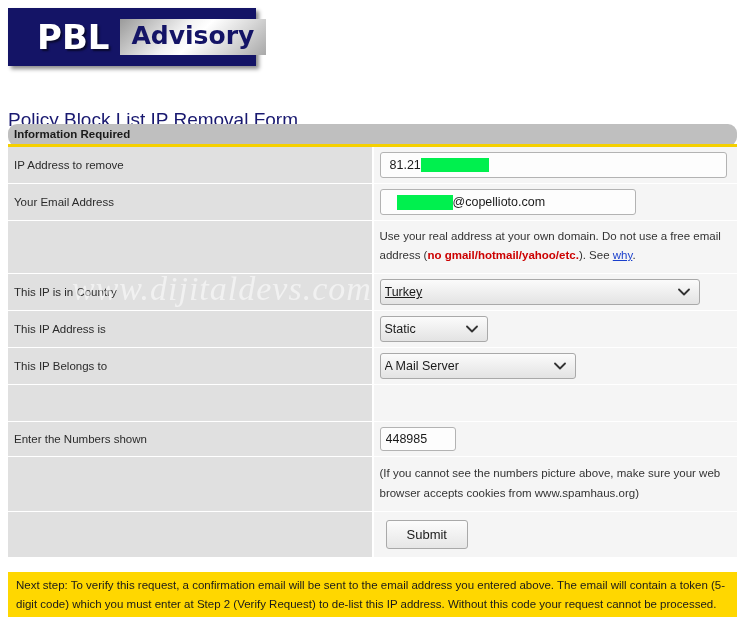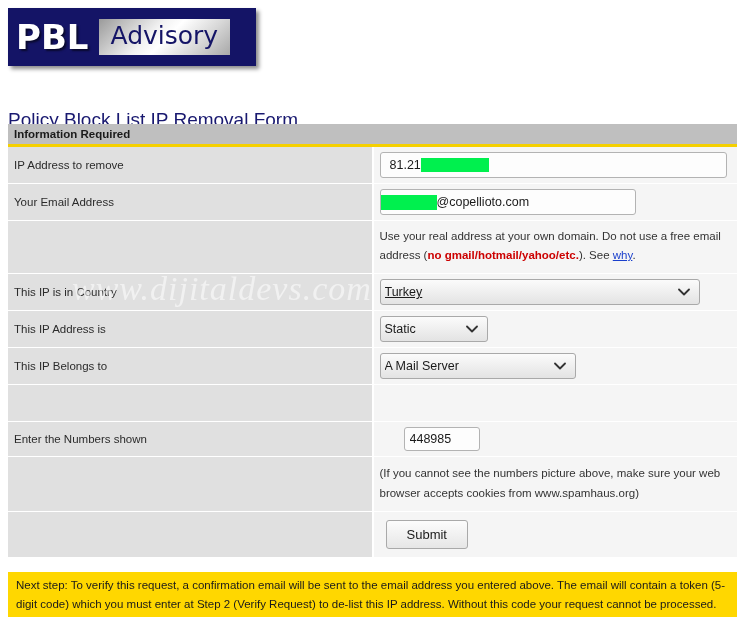--- a/index.html
+++ b/index.html
@@ -26,38 +26,38 @@
     width: 248px;
     height: 60px;
   }
   .logo-box {
     width: 248px;
     height: 58px;
     background: #141466;
     box-sizing: border-box;
     display: flex;
     align-items: center;
-    padding-left: 8px;
+    padding-left: 29px;
     box-shadow: 3px 3px 4px rgba(0,0,0,0.45);
   }
   .logo-pbl {
     color: #ffffff;
     font-size: 34px;
     font-weight: bold;
     letter-spacing: 0px;
     line-height: 1;
     text-shadow: 2px 2px 2px rgba(0,0,0,0.55);
     font-family: "DejaVu Sans", sans-serif;
   }
   .logo-adv {
     margin-left: 10px;
     background: linear-gradient(135deg, #9a9a9a 0%, #f2f2f2 40%, #ffffff 52%, #d8d8d8 75%, #a8a8a8 100%);
     color: #141466;
     font-size: 25px;
-    font-weight: normal;
+    font-weight: bold;
     padding: 4px 12px 5px 12px;
     line-height: 1.05;
     font-family: "DejaVu Sans", sans-serif;
   }
 
   
   .page-title {
     position: absolute;
     left: 8px;
     top: 96px;
@@ -84,20 +84,21 @@
 
   .section-head {
     background: #bfbfbf;
     height: 20px;
     font-weight: bold;
     font-size: 11.5px;
     color: #1a1a1a;
     padding-left: 6px !important;
     border-bottom: 3px solid #f5d000;
     font-family: "Liberation Sans", sans-serif;
+    border-radius: 9px;
   }
 
   .lbl {
     width: 258px;
     background: #e0e0e0;
     padding: 7px 0 7px 6px !important;
     font-size: 11.5px;
     color: #2b2b2b;
     border-bottom: 1px solid #ffffff;
     border-right: 2px solid #ffffff;
@@ -113,21 +114,21 @@
     font-family: "Liberation Sans", sans-serif;
     font-size: 12.5px;
     color: #1a1a1a;
     border: 1px solid #b3b3b3;
     border-radius: 3px;
     background: #fdfdfd;
     padding: 4px 5px;
     box-sizing: border-box;
     outline: none;
   }
-  .num-input { width: 76px; margin-left: 24px; }
+  .num-input { width: 76px; }
 
   .redact {
     display: inline-block;
     background: #00f04e;
     vertical-align: middle;
   }
 
   
   .fakefield {
     display: inline-flex;
@@ -137,21 +138,21 @@
     background: #fdfdfd;
     height: 26px;
     box-sizing: border-box;
     padding: 0 5px;
     font-size: 12.5px;
     color: #1a1a1a;
     white-space: nowrap;
     overflow: hidden;
   }
   .fakefield.ip { width: 347px; padding-left: 9px; }
-  .fakefield.email { width: 256px; padding-left: 0; }
+  .fakefield.email { width: 256px; padding-left: 16px; }
 
   
   .note {
     font-size: 11.5px;
     line-height: 19px;
     color: #333333;
     padding: 6px 14px 8px 6px !important;
   }
   .note b.red { color: #cc0000; }
   .note a {

